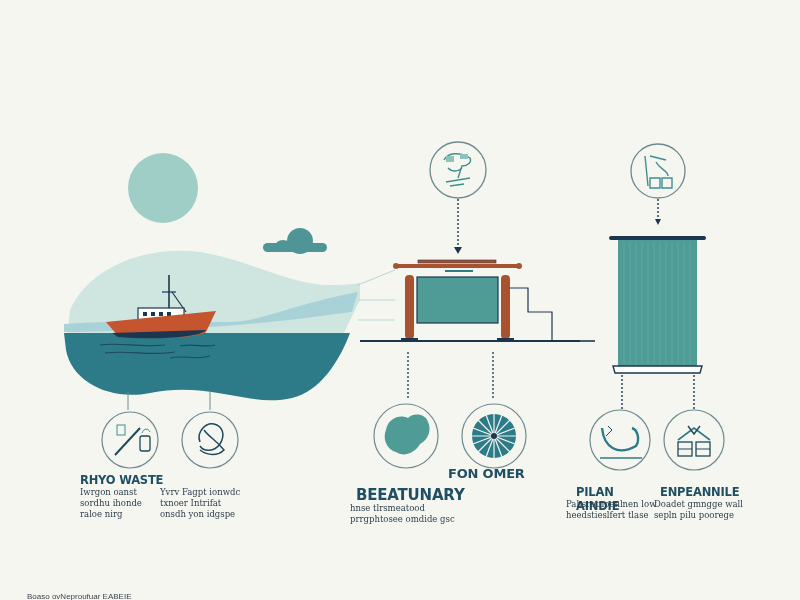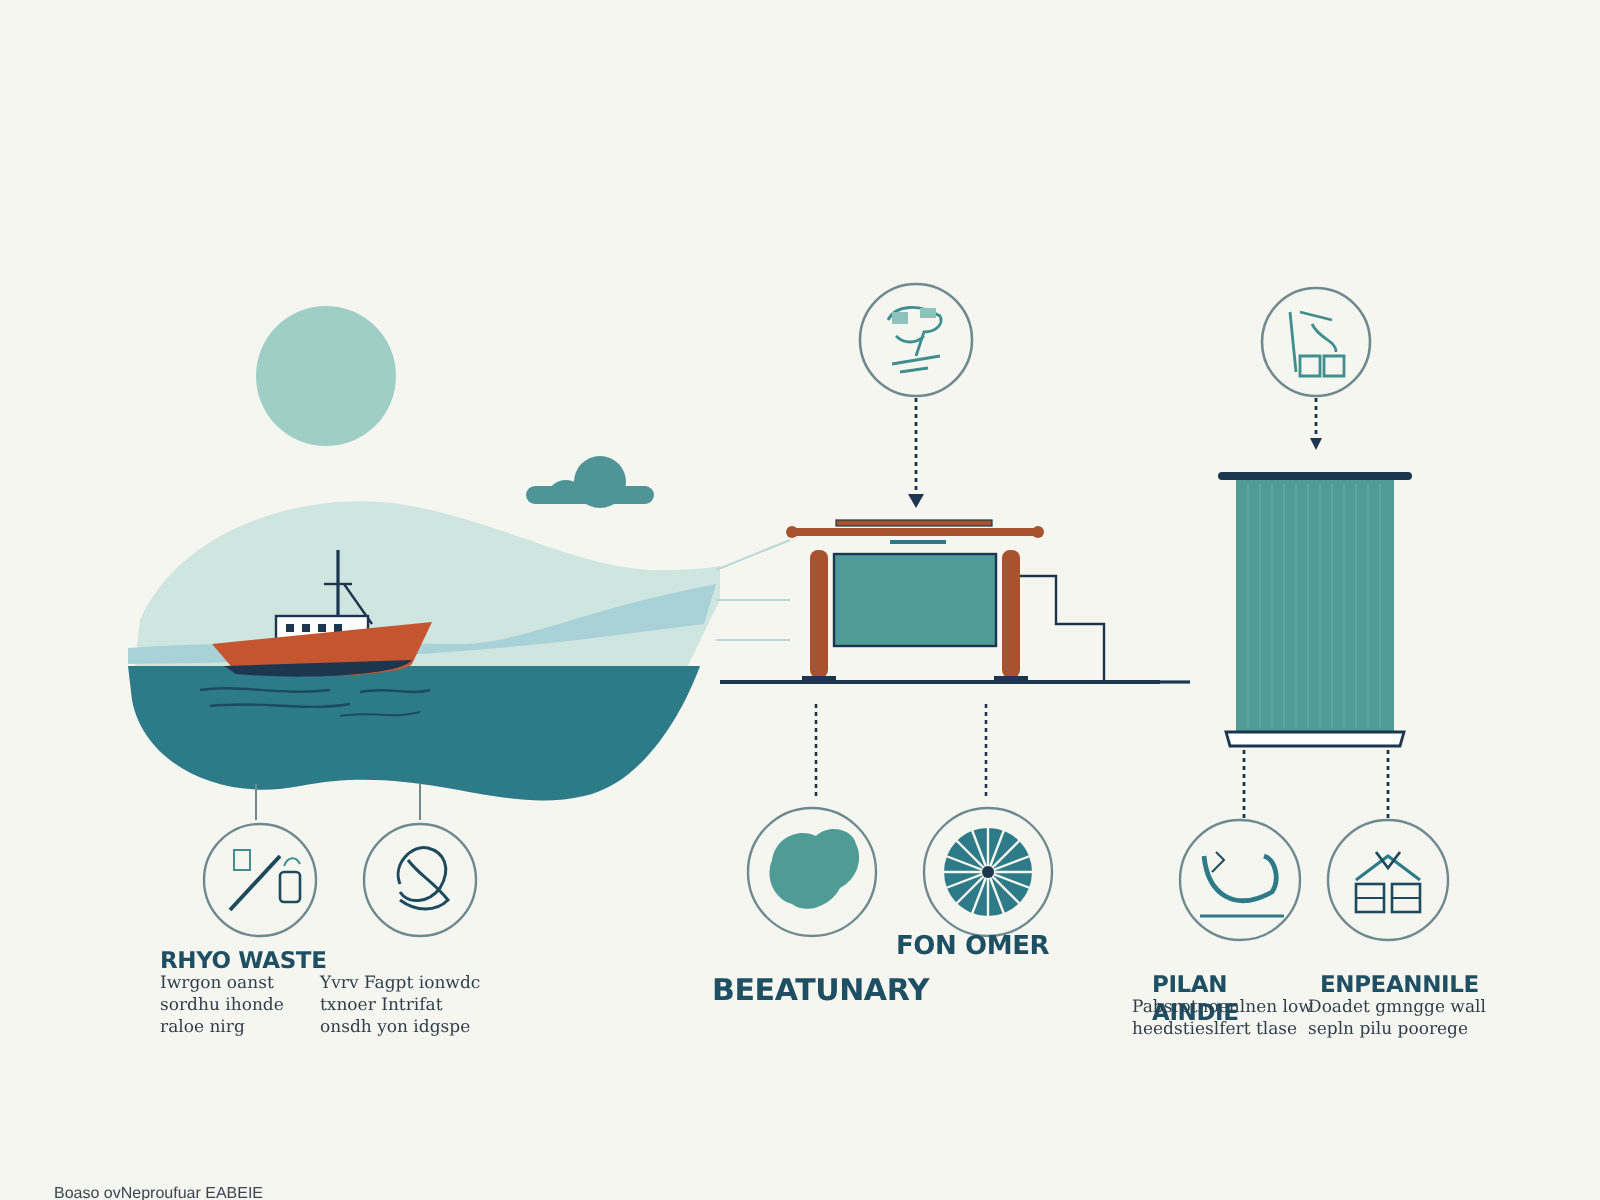--- a/index.html
+++ b/index.html
@@ -187,20 +187,24 @@
     <div>raloe nirg</div>
   </div>
 
   <div class="desc" style="left:160px;top:487px;width:110px">
     <div>Yvrv Fagpt ionwdc</div>
     <div>txnoer Intrifat</div>
     <div>onsdh yon idgspe</div>
   </div>
 
   <div class="label" style="left:356px;top:486px;width:100px;font-size:15px">BEEATUNARY</div>
+  <div class="desc" style="left:350px;top:503px;width:112px">
+    <div>hnse tlrsmeatood</div>
+    <div>prrgphtosee omdide gsc</div>
+  </div>
 
   <div class="label" style="left:448px;top:466px;width:92px;font-size:13px">FON OMER</div>
 
   <div class="label" style="left:576px;top:485px;width:82px">PILAN AINDIE</div>
   <div class="desc" style="left:566px;top:499px;width:100px">
     <div>Pabsrotnoenlnen low</div>
     <div>heedstieslfert tlase</div>
   </div>
 
   <div class="label" style="left:660px;top:485px;width:82px">ENPEANNILE</div>

